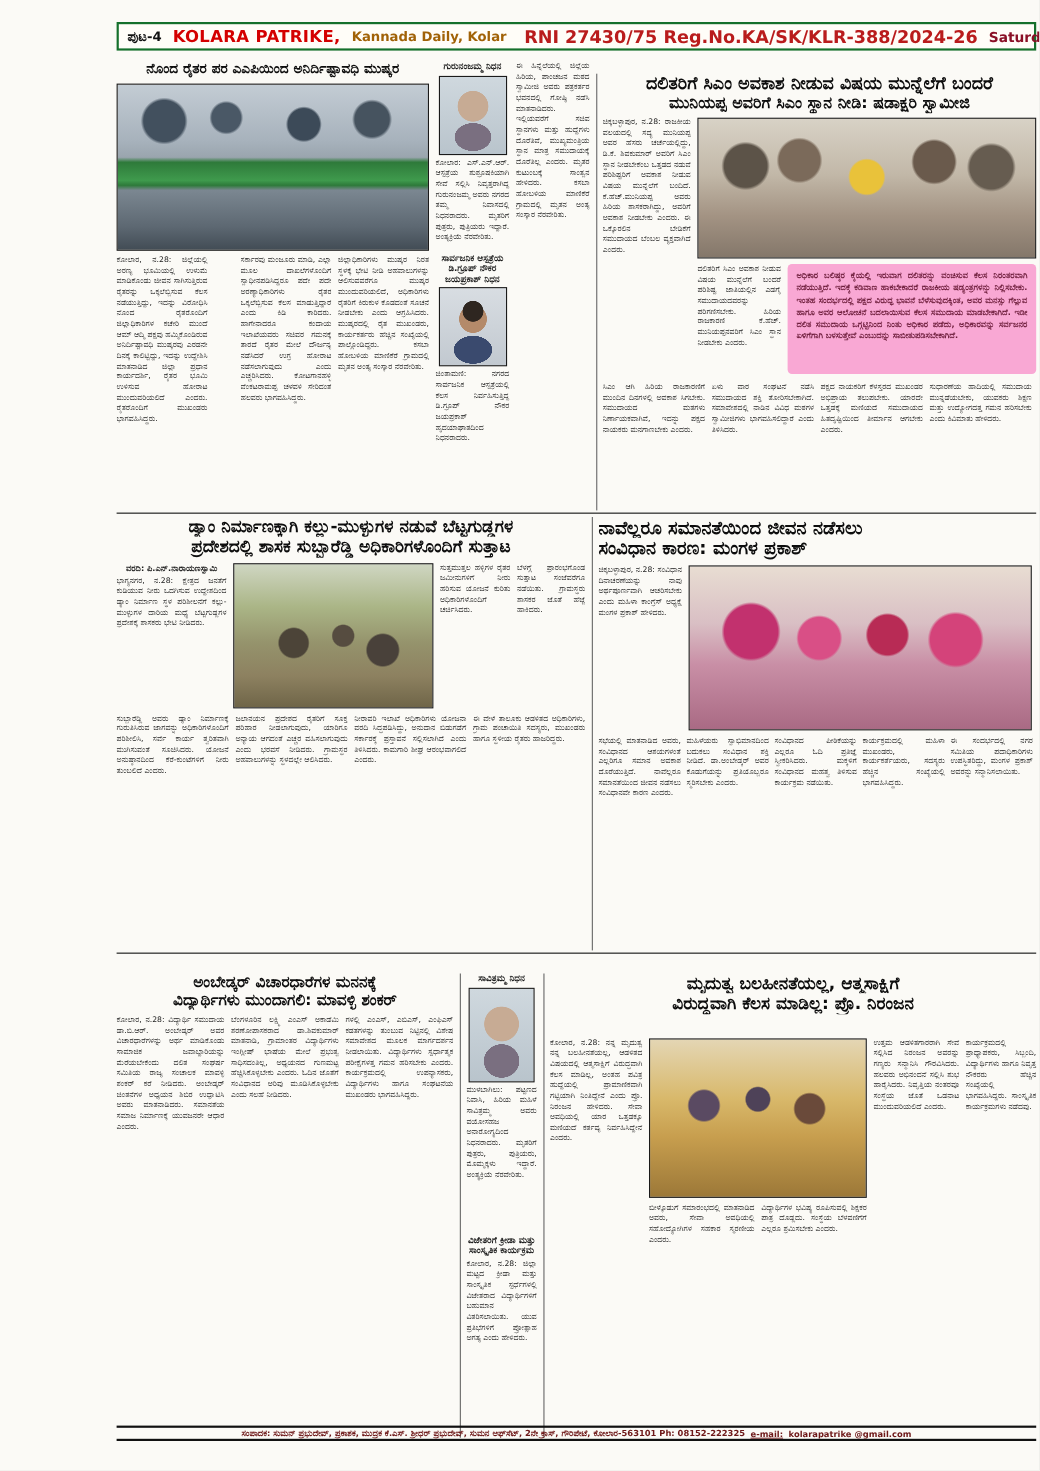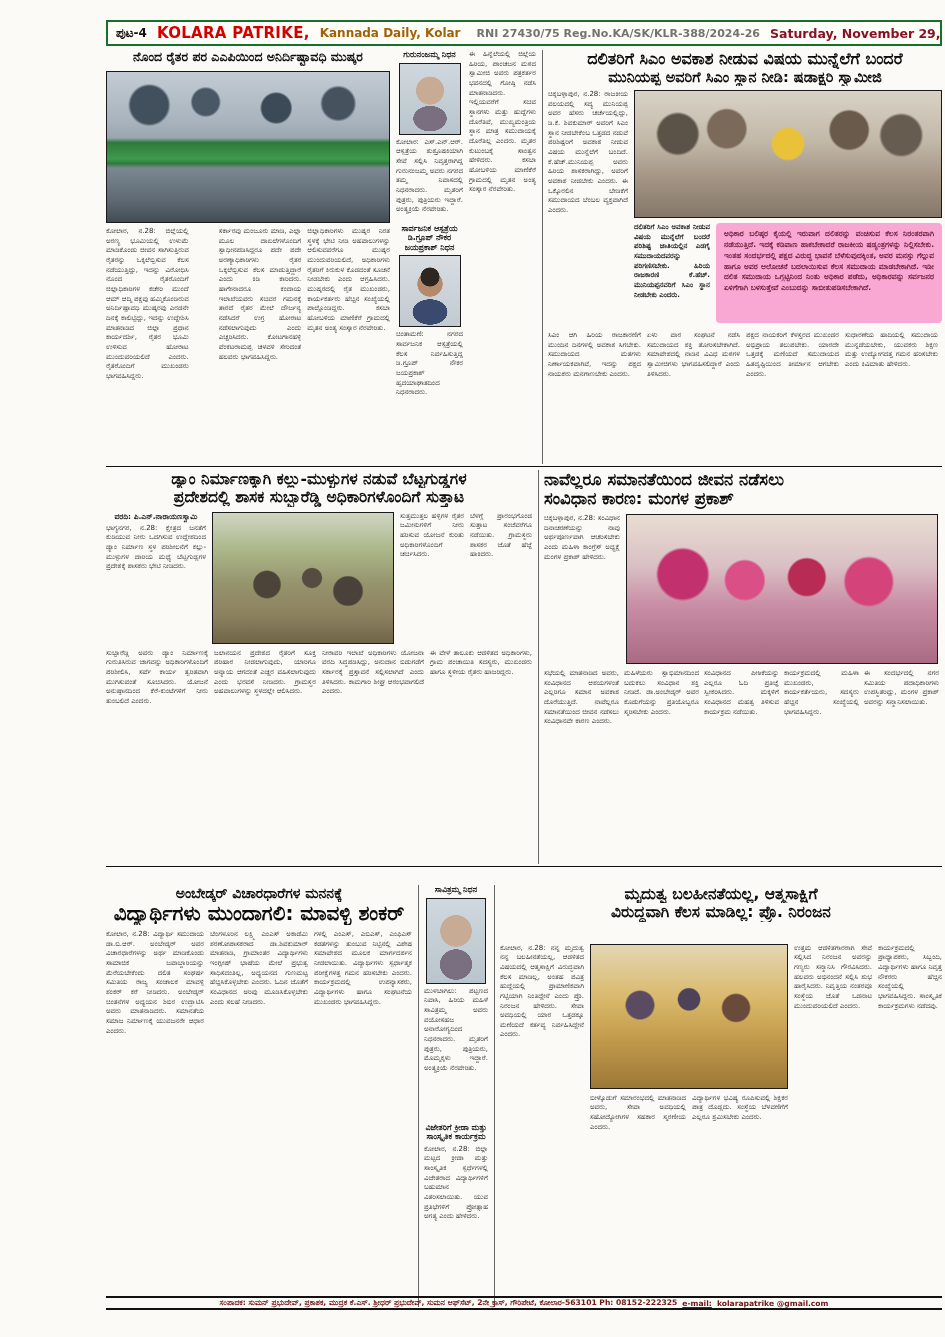--- a/index.html
+++ b/index.html
@@ -5,21 +5,21 @@
   html,body{margin:0;padding:0;background:#e8e8e4;}
   .page{position:relative;width:945px;height:1337px;background:#fbfaf6;margin:0 auto;
         font-family:"DejaVu Sans",sans-serif;color:#1c1c1c;overflow:hidden;}
   
   .masthead{position:absolute;top:20px;left:106px;width:836px;height:26px;
             border:2px solid #15702c;box-sizing:border-box;background:#fffdf8;
             display:flex;align-items:center;gap:10px;padding:0 8px;white-space:nowrap;}
   .m-page{font-weight:700;font-size:12px;color:#111;}
   .m-name{font-weight:800;font-size:15px;color:#d40000;letter-spacing:.3px;}
   .m-sub{font-weight:700;font-size:12px;color:#a16207;}
-  .m-rni{font-weight:700;font-size:11px;color:#737373;margin-left:6px;}
+  .m-rni{font-weight:700;font-size:16px;color:#b91c1c;margin-left:6px;}
   .m-date{font-weight:800;font-size:12.5px;color:#8a1026;margin-left:auto;}
   
   .band{position:absolute;left:106px;width:836px;}
   .hl{font-weight:800;color:#0d0d0d;text-align:center;line-height:1.18;overflow:hidden;}
   .col{font-size:7px;line-height:1.38;text-align:justify;overflow:hidden;color:#222;}
   .byline{font-size:7.5px;font-weight:700;text-align:center;}
   .ph{box-sizing:border-box;border:1px solid #1a1a1a;background:#9aa3ad;flex:none;}
   .rule-h{position:absolute;left:106px;width:836px;height:0;border-top:1.5px solid #111;}
   .vsep{border-left:1px solid #666;padding-left:5px;box-sizing:border-box;}
   .obit-title{font-size:8px;font-weight:800;text-align:center;line-height:1.2;}
@@ -79,21 +79,21 @@
 <div class="page">
 
   <div class="masthead">
     <span class="m-page">ಪುಟ-4</span>
     <span class="m-name">KOLARA PATRIKE,</span>
     <span class="m-sub">Kannada Daily, Kolar</span>
     <span class="m-rni">RNI 27430/75 Reg.No.KA/SK/KLR-388/2024-26</span>
     <span class="m-date">Saturday, November 29, 2025</span>
   </div>
 
-  <div class="band flexrow" style="top:50px;height:414px;gap:6px;">
+  <div class="band flexrow" style="top:50px;height:414px;gap:6px;align-items:flex-end;">
 
     <div style="width:284px;flex:none;">
       <div class="hl" style="font-size:12.5px;height:18px;white-space:nowrap;">ನೊಂದ ರೈತರ ಪರ ಎಎಪಿಯಿಂದ ಅನಿರ್ದಿಷ್ಟಾವಧಿ ಮುಷ್ಕರ</div>
       <div class="ph photo-farmers" style="width:284px;height:152px;margin-top:3px;"></div>
       <div class="flexrow" style="gap:6px;margin-top:4px;height:232px;">
         <div class="col" style="width:90px;">ಕೋಲಾರ, ನ.28: ಜಿಲ್ಲೆಯಲ್ಲಿ ಅರಣ್ಯ ಭೂಮಿಯಲ್ಲಿ ಉಳುಮೆ ಮಾಡಿಕೊಂಡು ಜೀವನ ಸಾಗಿಸುತ್ತಿರುವ ರೈತರನ್ನು ಒಕ್ಕಲೆಬ್ಬಿಸುವ ಕೆಲಸ ನಡೆಯುತ್ತಿದ್ದು, ಇದನ್ನು ವಿರೋಧಿಸಿ ನೊಂದ ರೈತರೊಂದಿಗೆ ಜಿಲ್ಲಾಧಿಕಾರಿಗಳ ಕಚೇರಿ ಮುಂದೆ ಆಮ್ ಆದ್ಮಿ ಪಕ್ಷವು ಹಮ್ಮಿಕೊಂಡಿರುವ ಅನಿರ್ದಿಷ್ಟಾವಧಿ ಮುಷ್ಕರವು ಎರಡನೇ ದಿನಕ್ಕೆ ಕಾಲಿಟ್ಟಿದ್ದು, ಇದನ್ನು ಉದ್ದೇಶಿಸಿ ಮಾತನಾಡಿದ ಜಿಲ್ಲಾ ಪ್ರಧಾನ ಕಾರ್ಯದರ್ಶಿ, ರೈತರ ಭೂಮಿ ಉಳಿಸುವ ಹೋರಾಟ ಮುಂದುವರಿಯಲಿದೆ ಎಂದರು. ರೈತರೊಂದಿಗೆ ಮುಖಂಡರು ಭಾಗವಹಿಸಿದ್ದರು.</div>
         <div class="col" style="width:90px;margin-left:24px;">ಸರ್ಕಾರವು ಮಂಜೂರು ಮಾಡಿ, ಎಲ್ಲಾ ಮೂಲ ದಾಖಲೆಗಳೊಂದಿಗೆ ಸ್ವಾಧೀನಪಡಿಸಿದ್ದರೂ ಪದೇ ಪದೇ ಅರಣ್ಯಾಧಿಕಾರಿಗಳು ರೈತರ ಒಕ್ಕಲೆಬ್ಬಿಸುವ ಕೆಲಸ ಮಾಡುತ್ತಿದ್ದಾರೆ ಎಂದು ಕಿಡಿ ಕಾರಿದರು. ಹಾಗೇನಾದರೂ ಕಂದಾಯ ಇಲಾಖೆಯವರು ಸಚಿವರ ಗಮನಕ್ಕೆ ತಾರದೆ ರೈತರ ಮೇಲೆ ದೌರ್ಜನ್ಯ ನಡೆಸಿದರೆ ಉಗ್ರ ಹೋರಾಟ ನಡೆಸಲಾಗುವುದು ಎಂದು ಎಚ್ಚರಿಸಿದರು. ಕೋಟಗಾನಹಳ್ಳಿ ವೆಂಕಟರಾಮಪ್ಪ ಚಳವಳಿ ಸೇರಿದಂತೆ ಹಲವರು ಭಾಗವಹಿಸಿದ್ದರು.</div>
         <div class="col" style="width:90px;">ಜಿಲ್ಲಾಧಿಕಾರಿಗಳು ಮುಷ್ಕರ ನಿರತ ಸ್ಥಳಕ್ಕೆ ಭೇಟಿ ನೀಡಿ ಅಹವಾಲುಗಳನ್ನು ಆಲಿಸುವವರೆಗೂ ಮುಷ್ಕರ ಮುಂದುವರಿಯಲಿದೆ, ಅಧಿಕಾರಿಗಳು ರೈತರಿಗೆ ಕಿರುಕುಳ ಕೊಡದಂತೆ ಸೂಚನೆ ನೀಡಬೇಕು ಎಂದು ಆಗ್ರಹಿಸಿದರು. ಮುಷ್ಕರದಲ್ಲಿ ರೈತ ಮುಖಂಡರು, ಕಾರ್ಯಕರ್ತರು ಹೆಚ್ಚಿನ ಸಂಖ್ಯೆಯಲ್ಲಿ ಪಾಲ್ಗೊಂಡಿದ್ದರು. ಕಸಬಾ ಹೋಬಳಿಯ ಮಾಣಿಕೆರೆ ಗ್ರಾಮದಲ್ಲಿ ಮೃತನ ಅಂತ್ಯ ಸಂಸ್ಕಾರ ನೆರವೇರಿತು.</div>
       </div>
     </div>
@@ -115,21 +115,21 @@
     </div>
 
     <div class="vsep" style="width:400px;flex:none;">
       <div class="hl" style="font-size:16px;">ದಲಿತರಿಗೆ ಸಿಎಂ ಅವಕಾಶ ನೀಡುವ ವಿಷಯ ಮುನ್ನೆಲೆಗೆ ಬಂದರೆ</div>
       <div class="hl" style="font-size:14.5px;">ಮುನಿಯಪ್ಪ ಅವರಿಗೆ ಸಿಎಂ ಸ್ಥಾನ ನೀಡಿ: ಷಡಾಕ್ಷರಿ ಸ್ವಾಮೀಜಿ</div>
       <div class="flexrow" style="gap:6px;margin-top:4px;">
         <div class="col" style="width:80px;height:236px;">ಚಿಕ್ಕಬಳ್ಳಾಪುರ, ನ.28: ರಾಜಕೀಯ ವಲಯದಲ್ಲಿ ಸದ್ಯ ಮುನಿಯಪ್ಪ ಅವರ ಹೆಸರು ಚರ್ಚೆಯಲ್ಲಿದ್ದು, ಡಿ.ಕೆ. ಶಿವಕುಮಾರ್ ಅವರಿಗೆ ಸಿಎಂ ಸ್ಥಾನ ನೀಡಬೇಕೆಂಬ ಒತ್ತಡದ ನಡುವೆ ಪರಿಶಿಷ್ಟರಿಗೆ ಅವಕಾಶ ನೀಡುವ ವಿಷಯ ಮುನ್ನೆಲೆಗೆ ಬಂದಿದೆ. ಕೆ.ಹೆಚ್.ಮುನಿಯಪ್ಪ ಅವರು ಹಿರಿಯ ಶಾಸಕರಾಗಿದ್ದು, ಅವರಿಗೆ ಅವಕಾಶ ನೀಡಬೇಕು ಎಂದರು. ಈ ಒಕ್ಕೊರಲಿನ ಬೇಡಿಕೆಗೆ ಸಮುದಾಯದ ಬೆಂಬಲ ವ್ಯಕ್ತವಾಗಿದೆ ಎಂದರು.</div>
         <div style="width:308px;">
           <div class="ph photo-garland" style="width:308px;height:128px;"></div>
           <div class="flexrow" style="gap:6px;margin-top:5px;">
-            <div class="col" style="width:76px;height:100px;font-weight:bold;">ದಲಿತರಿಗೆ ಸಿಎಂ ಅವಕಾಶ ನೀಡುವ ವಿಷಯ ಮುನ್ನೆಲೆಗೆ ಬಂದರೆ ಪರಿಶಿಷ್ಟ ಜಾತಿಯಲ್ಲಿನ ಎಡಗೈ ಸಮುದಾಯದವರನ್ನು ಪರಿಗಣಿಸಬೇಕು. ಹಿರಿಯ ರಾಜಕಾರಣಿ ಕೆ.ಹೆಚ್. ಮುನಿಯಪ್ಪನವರಿಗೆ ಸಿಎಂ ಸ್ಥಾನ ನೀಡಬೇಕು ಎಂದರು.</div>
+            <div class="col" style="width:76px;height:100px;">ದಲಿತರಿಗೆ ಸಿಎಂ ಅವಕಾಶ ನೀಡುವ ವಿಷಯ ಮುನ್ನೆಲೆಗೆ ಬಂದರೆ ಪರಿಶಿಷ್ಟ ಜಾತಿಯಲ್ಲಿನ ಎಡಗೈ ಸಮುದಾಯದವರನ್ನು ಪರಿಗಣಿಸಬೇಕು. ಹಿರಿಯ ರಾಜಕಾರಣಿ ಕೆ.ಹೆಚ್. ಮುನಿಯಪ್ಪನವರಿಗೆ ಸಿಎಂ ಸ್ಥಾನ ನೀಡಬೇಕು ಎಂದರು.</div>
             <div class="hibox" style="width:226px;height:100px;">ಅಧಿಕಾರ ಬಲಿಷ್ಠರ ಕೈಯಲ್ಲಿ ಇರುವಾಗ ದಲಿತರನ್ನು ವಂಚಿಸುವ ಕೆಲಸ ನಿರಂತರವಾಗಿ ನಡೆಯುತ್ತಿದೆ. ಇದಕ್ಕೆ ಕಡಿವಾಣ ಹಾಕಬೇಕಾದರೆ ರಾಜಕೀಯ ಷಡ್ಯಂತ್ರಗಳನ್ನು ನಿಲ್ಲಿಸಬೇಕು. ಇಂತಹ ಸಂದರ್ಭದಲ್ಲಿ ಪಕ್ಷದ ವಿರುದ್ಧ ಭಾವನೆ ಬೆಳೆಸುವುದಕ್ಕಿಂತ, ಅವರ ಮನಸ್ಸು ಗೆಲ್ಲುವ ಹಾಗೂ ಅವರ ಆಲೋಚನೆ ಬದಲಾಯಿಸುವ ಕೆಲಸ ಸಮುದಾಯ ಮಾಡಬೇಕಾಗಿದೆ. ಇಡೀ ದಲಿತ ಸಮುದಾಯ ಒಗ್ಗಟ್ಟಿನಿಂದ ನಿಂತು ಅಧಿಕಾರ ಪಡೆದು, ಅಧಿಕಾರವನ್ನು ಸರ್ವಜನರ ಏಳಿಗೆಗಾಗಿ ಬಳಸುತ್ತೇವೆ ಎಂಬುದನ್ನು ಸಾಬೀತುಪಡಿಸಬೇಕಾಗಿದೆ.</div>
           </div>
         </div>
       </div>
       <div class="flexrow" style="gap:6px;margin-top:5px;height:116px;">
         <div class="col" style="width:93px;">ಸಿಎಂ ಆಗಿ ಹಿರಿಯ ರಾಜಕಾರಣಿಗೆ ಮುಂದಿನ ದಿನಗಳಲ್ಲಿ ಅವಕಾಶ ಸಿಗಬೇಕು. ಸಮುದಾಯದ ಮತಗಳು ನಿರ್ಣಾಯಕವಾಗಿವೆ, ಇದನ್ನು ಪಕ್ಷದ ನಾಯಕರು ಮನಗಾಣಬೇಕು ಎಂದರು.</div>
         <div class="col" style="width:93px;">ಏಳು ವಾರ ಸಂಘಟನೆ ನಡೆಸಿ ಸಮುದಾಯದ ಶಕ್ತಿ ತೋರಿಸಬೇಕಾಗಿದೆ. ಸಮಾವೇಶದಲ್ಲಿ ನಾಡಿನ ವಿವಿಧ ಮಠಗಳ ಸ್ವಾಮೀಜಿಗಳು ಭಾಗವಹಿಸಲಿದ್ದಾರೆ ಎಂದು ತಿಳಿಸಿದರು.</div>
         <div class="col" style="width:93px;">ಪಕ್ಷದ ನಾಯಕರಿಗೆ ಕೆಳಸ್ತರದ ಮುಖಂಡರ ಅಭಿಪ್ರಾಯ ತಲುಪಬೇಕು. ಯಾರದೇ ಒತ್ತಡಕ್ಕೆ ಮಣಿಯದೆ ಸಮುದಾಯದ ಹಿತದೃಷ್ಟಿಯಿಂದ ತೀರ್ಮಾನ ಆಗಬೇಕು ಎಂದರು.</div>
         <div class="col" style="width:93px;">ಸುಧಾರಣೆಯ ಹಾದಿಯಲ್ಲಿ ಸಮುದಾಯ ಮುನ್ನಡೆಯಬೇಕು, ಯುವಕರು ಶಿಕ್ಷಣ ಮತ್ತು ಉದ್ಯೋಗದತ್ತ ಗಮನ ಹರಿಸಬೇಕು ಎಂದು ಕಿವಿಮಾತು ಹೇಳಿದರು.</div>
       </div>
@@ -176,21 +176,21 @@
       </div>
     </div>
   </div>
 
   <div class="rule-h" style="top:866px;"></div>
 
   <div class="band flexrow" style="top:885px;height:422px;gap:6px;">
 
     <div style="width:306px;flex:none;">
       <div class="hl" style="font-size:14px;">ಅಂಬೇಡ್ಕರ್ ವಿಚಾರಧಾರೆಗಳ ಮನನಕ್ಕೆ</div>
-      <div class="hl" style="font-size:20px;">ವಿದ್ಯಾರ್ಥಿಗಳು ಮುಂದಾಗಲಿ: ಮಾವಳ್ಳಿ ಶಂಕರ್</div>
+      <div class="hl" style="font-size:14px;">ವಿದ್ಯಾರ್ಥಿಗಳು ಮುಂದಾಗಲಿ: ಮಾವಳ್ಳಿ ಶಂಕರ್</div>
       <div class="flexrow" style="gap:6px;margin-top:5px;height:372px;">
         <div class="col" style="width:98px;">ಕೋಲಾರ, ನ.28: ವಿದ್ಯಾರ್ಥಿ ಸಮುದಾಯ ಡಾ.ಬಿ.ಆರ್. ಅಂಬೇಡ್ಕರ್ ಅವರ ವಿಚಾರಧಾರೆಗಳನ್ನು ಅರ್ಥ ಮಾಡಿಕೊಂಡು ಸಾಮಾಜಿಕ ಜವಾಬ್ದಾರಿಯನ್ನು ಮೆರೆಯಬೇಕೆಂದು ದಲಿತ ಸಂಘರ್ಷ ಸಮಿತಿಯ ರಾಜ್ಯ ಸಂಚಾಲಕ ಮಾವಳ್ಳಿ ಶಂಕರ್ ಕರೆ ನೀಡಿದರು. ಅಂಬೇಡ್ಕರ್ ಚಿಂತನೆಗಳ ಅಧ್ಯಯನ ಶಿಬಿರ ಉದ್ಘಾಟಿಸಿ ಅವರು ಮಾತನಾಡಿದರು. ಸಮಾನತೆಯ ಸಮಾಜ ನಿರ್ಮಾಣಕ್ಕೆ ಯುವಜನರೇ ಆಧಾರ ಎಂದರು.</div>
         <div class="col" style="width:98px;">ಬೆಂಗಳೂರಿನ ಲಕ್ಷ್ಮಿ ಎಂಎಸ್ ಅಕಾಡೆಮಿ ಶರಣೋಪಾಸಕರಾದ ಡಾ.ಶಿವಕುಮಾರ್ ಮಾತನಾಡಿ, ಗ್ರಾಮಾಂತರ ವಿದ್ಯಾರ್ಥಿಗಳು ಇಂಗ್ಲೀಷ್ ಭಾಷೆಯ ಮೇಲೆ ಪ್ರಭುತ್ವ ಸಾಧಿಸದಂತಿಲ್ಲ, ಅಧ್ಯಯನದ ಗುಣಮಟ್ಟ ಹೆಚ್ಚಿಸಿಕೊಳ್ಳಬೇಕು ಎಂದರು. ಓದಿನ ಜೊತೆಗೆ ಸಂವಿಧಾನದ ಅರಿವು ಮೂಡಿಸಿಕೊಳ್ಳಬೇಕು ಎಂದು ಸಲಹೆ ನೀಡಿದರು.</div>
         <div class="col" style="width:98px;">ಗಳಲ್ಲಿ ಎಂಎಸ್, ಎಬಿಎಸ್, ಎಂಫಿಎಸ್ ಕಡತಗಳನ್ನು ತುಂಬುವ ನಿಟ್ಟಿನಲ್ಲಿ ವಿಶೇಷ ಸಮಾವೇಶದ ಮೂಲಕ ಮಾರ್ಗದರ್ಶನ ನೀಡಲಾಯಿತು. ವಿದ್ಯಾರ್ಥಿಗಳು ಸ್ಪರ್ಧಾತ್ಮಕ ಪರೀಕ್ಷೆಗಳತ್ತ ಗಮನ ಹರಿಸಬೇಕು ಎಂದರು. ಕಾರ್ಯಕ್ರಮದಲ್ಲಿ ಉಪನ್ಯಾಸಕರು, ವಿದ್ಯಾರ್ಥಿಗಳು ಹಾಗೂ ಸಂಘಟನೆಯ ಮುಖಂಡರು ಭಾಗವಹಿಸಿದ್ದರು.</div>
       </div>
     </div>
 
     <div class="vsep" style="width:70px;flex:none;">
       <div class="obit-title">ಸಾವಿತ್ರಮ್ಮ ನಿಧನ</div>
       <div class="ph portrait" style="width:60px;height:86px;margin:3px auto 3px;"></div>

